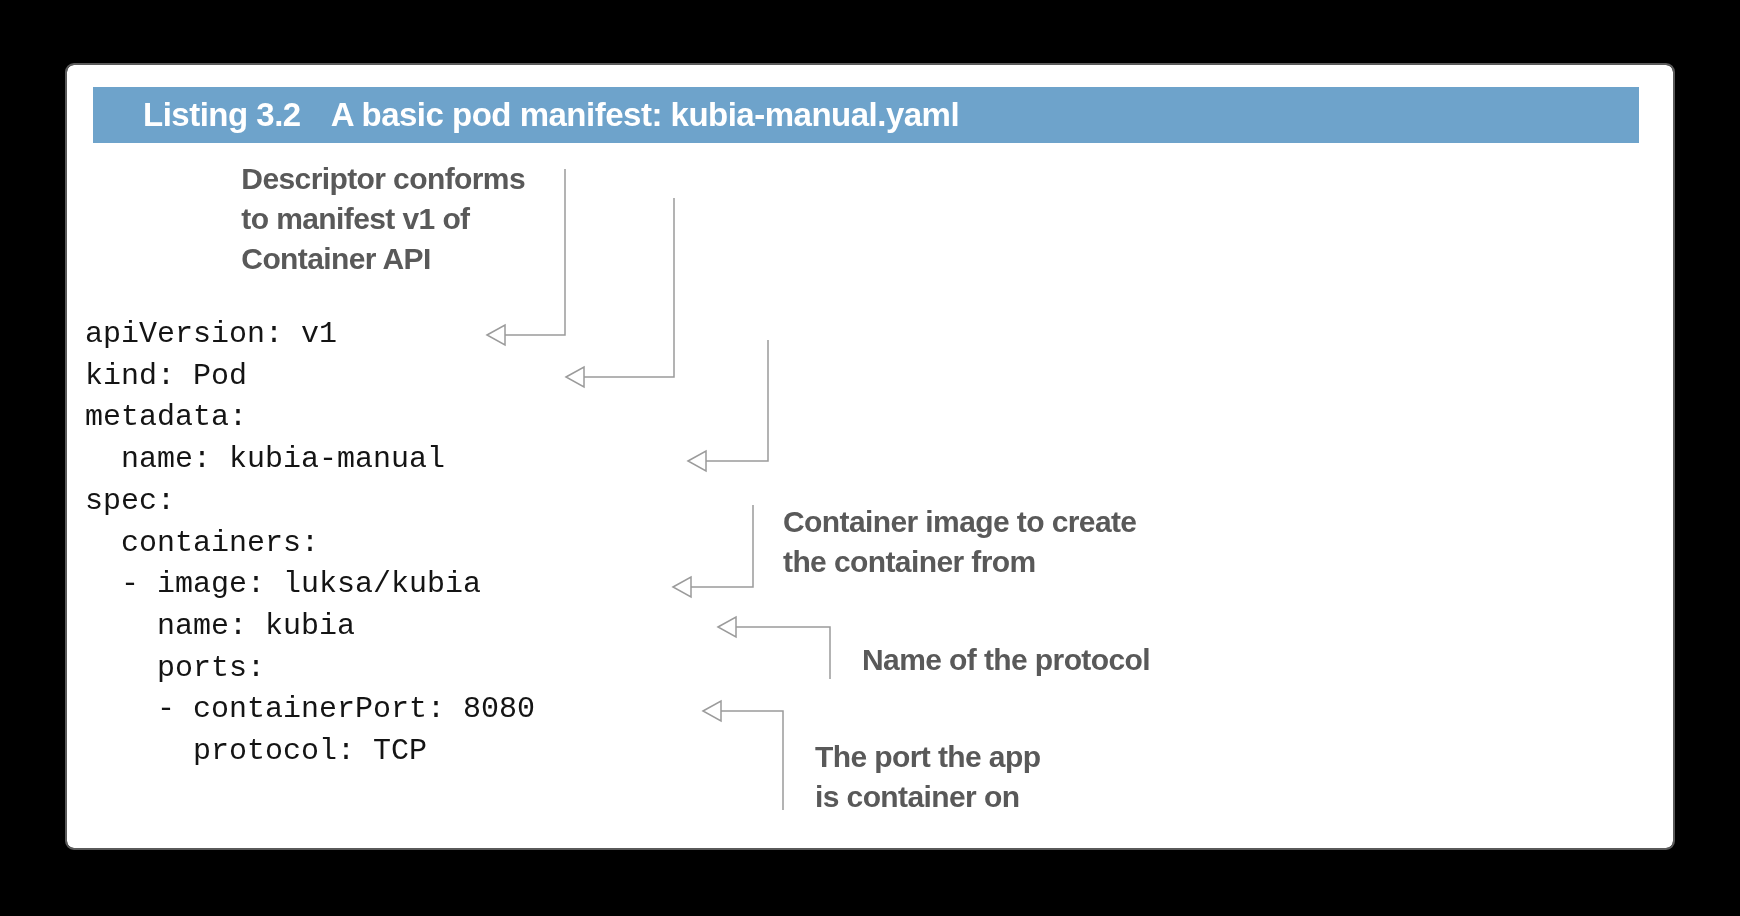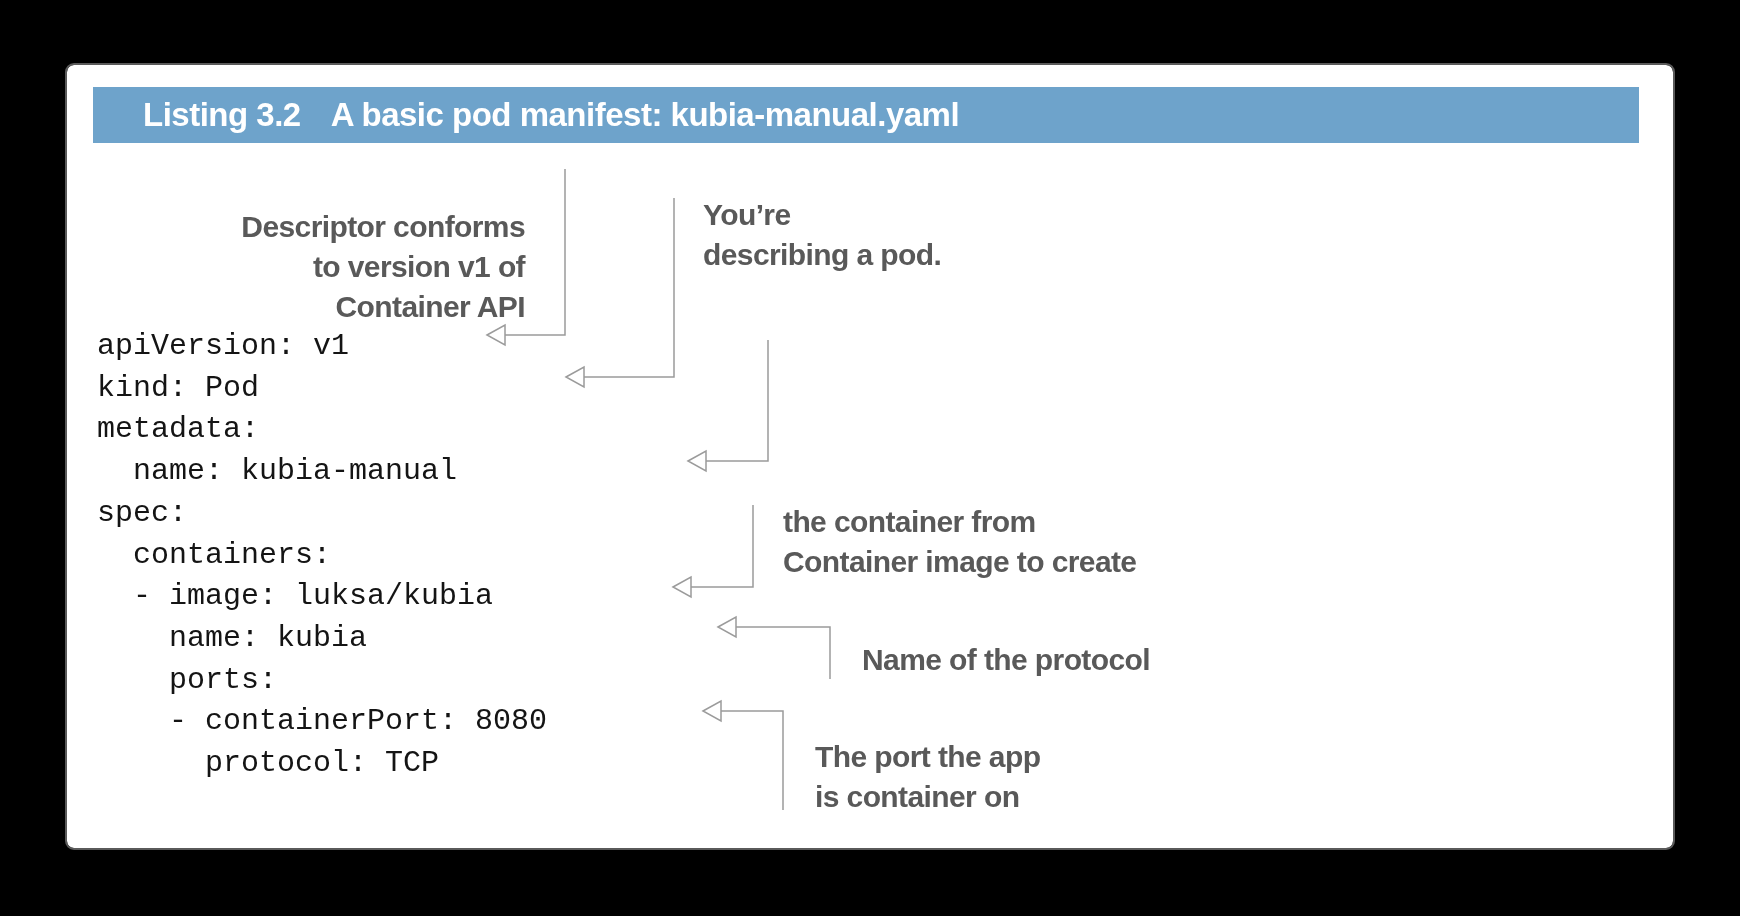--- a/index.html
+++ b/index.html
@@ -40,26 +40,26 @@
   .annotation {
     position: absolute;
     color: #595959;
     font-weight: bold;
     font-size: 30px;
     line-height: 40px;
     letter-spacing: -0.6px;
     white-space: nowrap;
   }
   .annotation span { display: block; }
-  .ann-right { text-align: right; margin-top: 48px; }
+  .ann-right { text-align: left; }
   .code {
     position: absolute;
     left: 18px;
     top: 249px;
-    margin: 12px;
+    margin: 0;
     font-family: "Liberation Mono", "DejaVu Sans Mono", monospace;
     font-size: 30px;
     line-height: 41.7px;
     color: #141414;
     white-space: pre;
   }
   .connectors {
     position: absolute;
     left: 0;
     top: 0;
@@ -82,33 +82,29 @@
 <body>
 
 <div class="page">
 
   <div class="header-bar">
     <span class="label">Listing 3.2</span><span class="title">A basic pod manifest: kubia-manual.yaml</span>
   </div>
 
   <div class="annotation ann-right" style="top:94px; right:1148px;">
     <span>Descriptor conforms</span>
-    <span>to version v1 of</span>
+    <span>to manifest v1 of</span>
     <span>Container API</span>
   </div>
 
-  <div class="annotation" style="left:636px; top:130px;">
-    <span>You’re</span>
-    <span>describing a pod.</span>
-  </div>
 
 
   <div class="annotation" style="left:716px; top:437px;">
+    <span>Container image to create</span>
     <span>the container from</span>
-    <span>Container image to create</span>
   </div>
 
   <div class="annotation" style="left:795px; top:575px;">
     <span>Name of the protocol</span>
   </div>
 
   <div class="annotation" style="left:748px; top:672px;">
     <span>The port the app</span>
     <span>is container on</span>
   </div>

